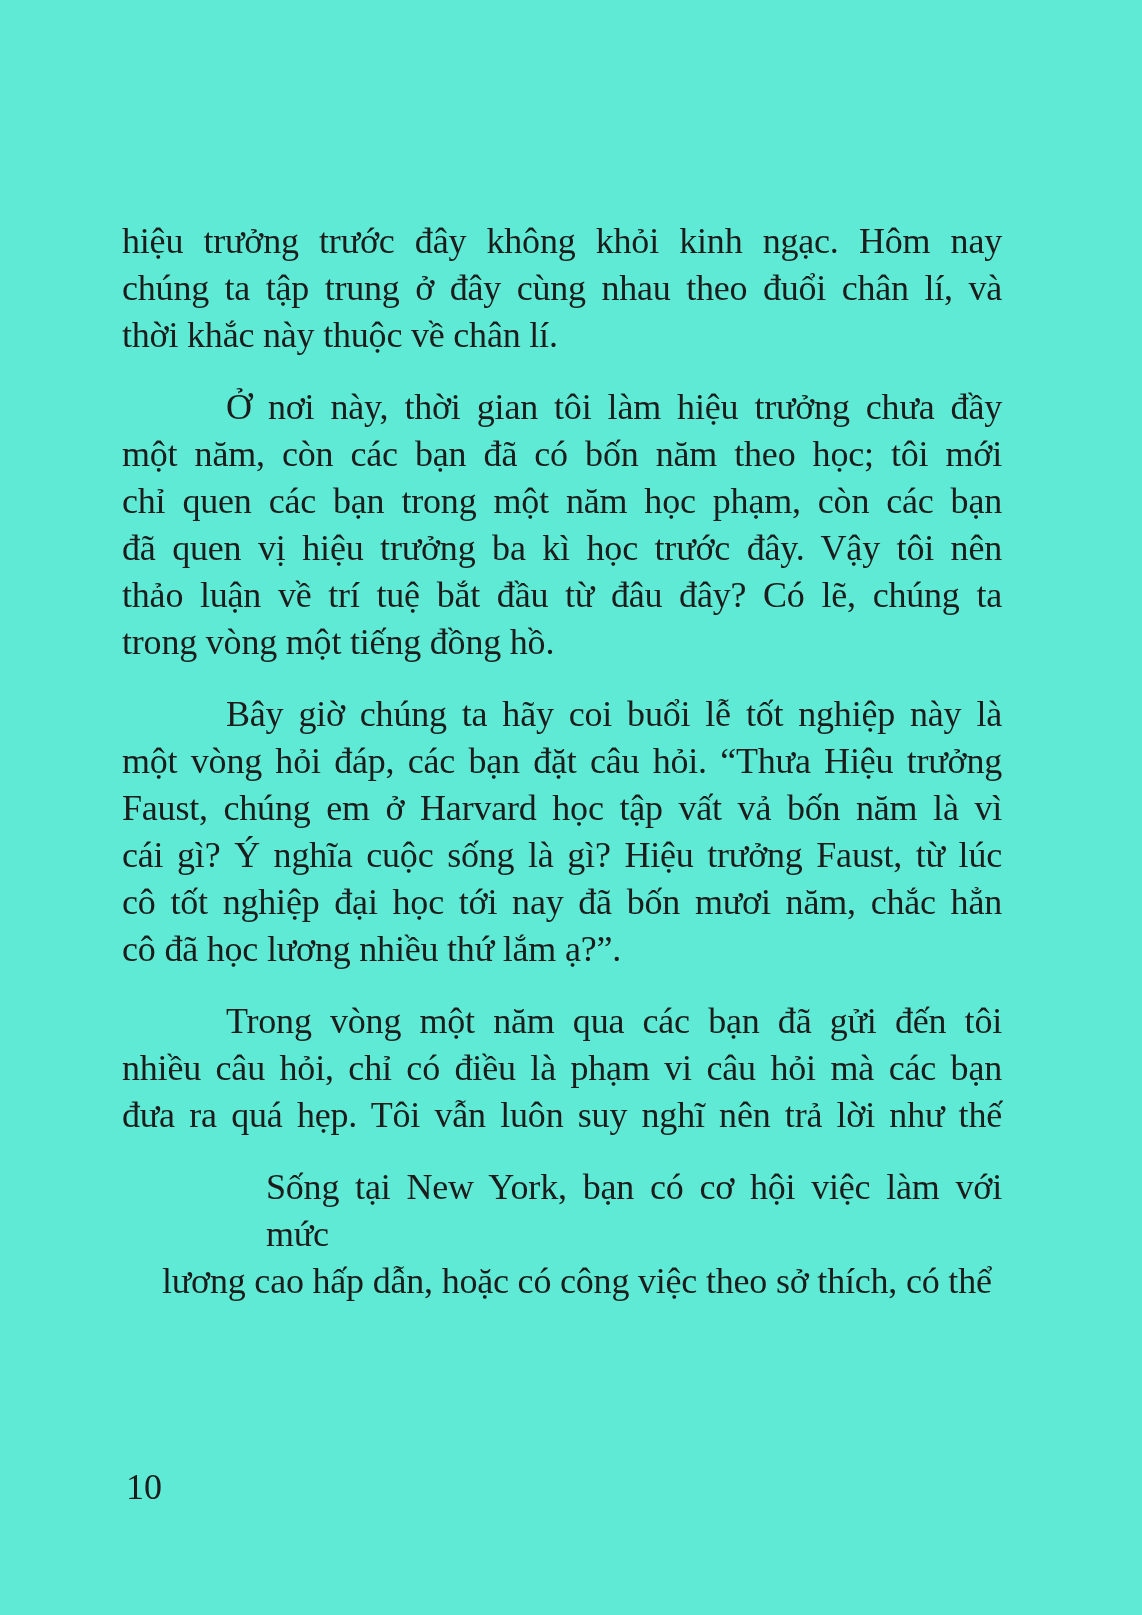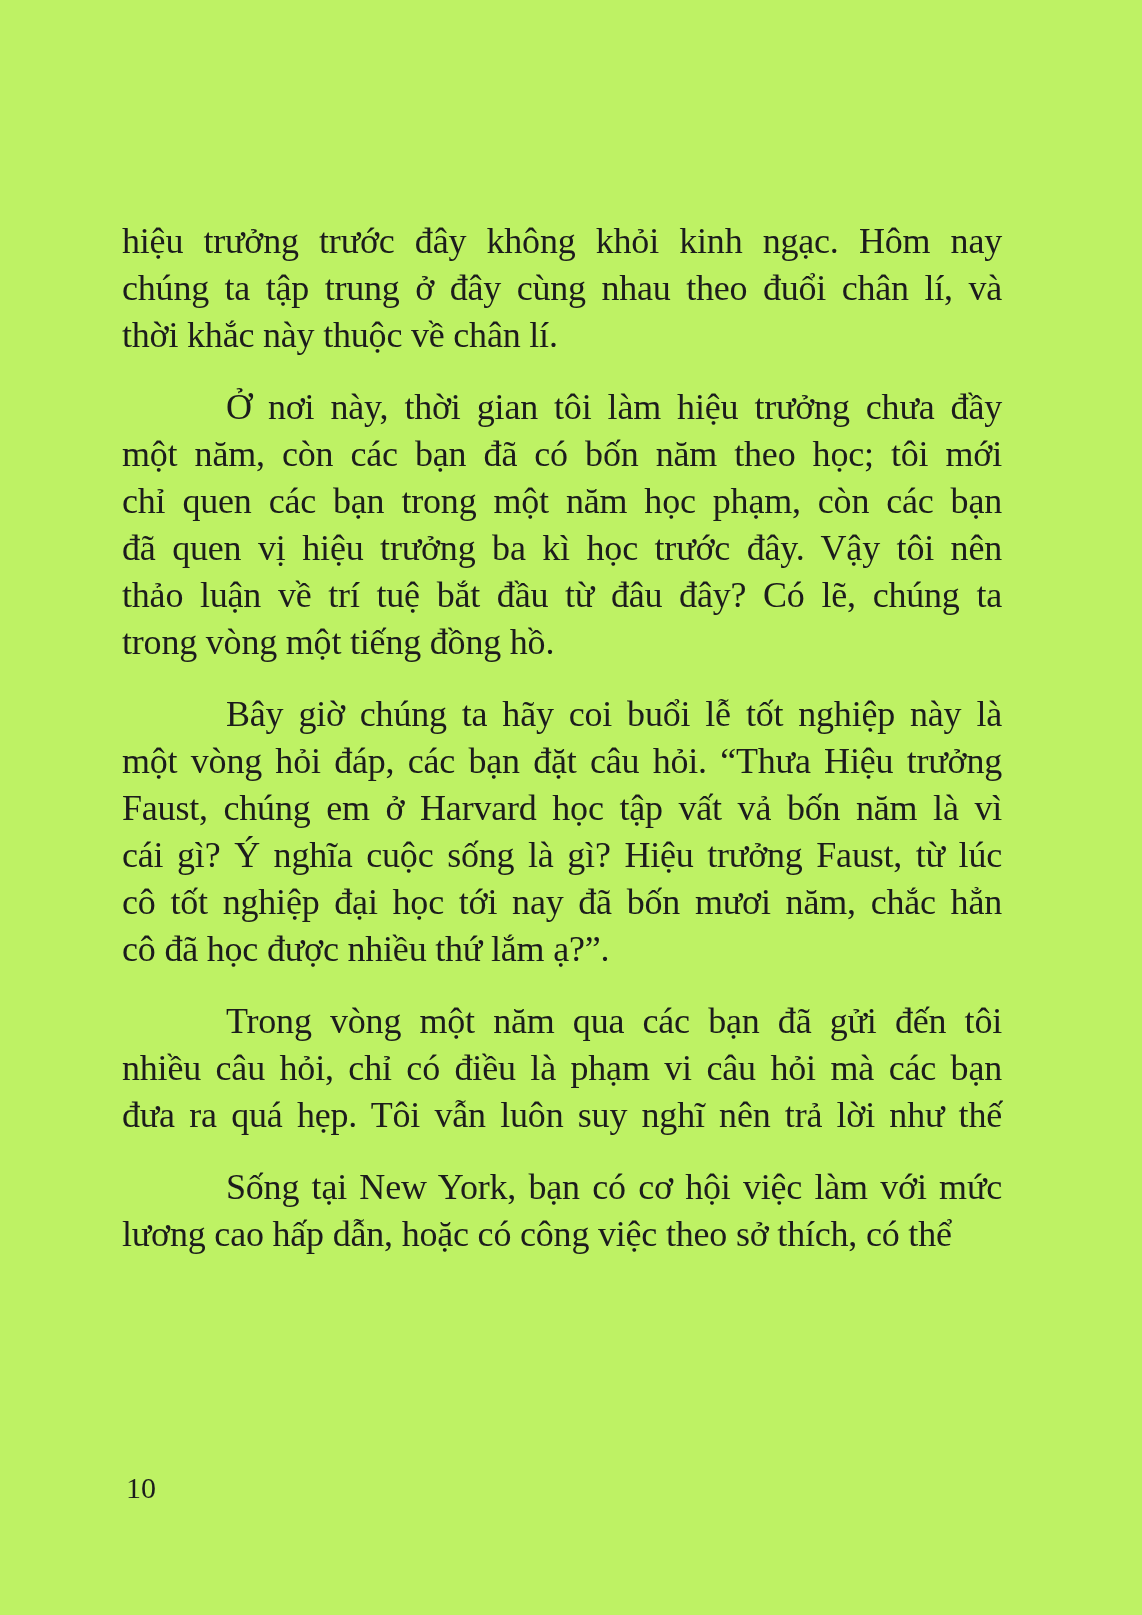--- a/index.html
+++ b/index.html
@@ -4,55 +4,56 @@
 <style>
   html, body {
     margin: 0;
     padding: 0;
     background: #ffffff;
   }
   .page {
     position: relative;
     width: 1142px;
     height: 1615px;
-    background: #bef264;
+    background: #5eead4;
     overflow: hidden;
     font-family: "Liberation Serif", "DejaVu Serif", serif;
     color: #1c1c1c;
   }
   .text-block {
     position: absolute;
     left: 122px;
     top: 218px;
     width: 880px;
     font-size: 36px;
     line-height: 47px;
   }
   .para {
     margin: 0 0 25px 0;
   }
   .para:last-child {
     margin-bottom: 0;
+    margin-left: 40px;
   }
   .line {
     text-align: justify;
     text-align-last: justify;
     letter-spacing: -0.2px;
   }
   .line.indent {
     padding-left: 104px;
   }
   .line.last {
     text-align-last: left;
   }
   .page-number {
     position: absolute;
     left: 126px;
     top: 1464px;
-    font-size: 30px;
+    font-size: 36px;
     line-height: 47px;
     color: #1c1c1c;
   }
 </style>
 </head>
 <body>
 
 <div class="page">
   <div class="text-block" id="text-block">
       <div class="para">
@@ -67,21 +68,21 @@
         <div class="line">đã quen vị hiệu trưởng ba kì học trước đây. Vậy tôi nên</div>
         <div class="line">thảo luận về trí tuệ bắt đầu từ đâu đây? Có lẽ, chúng ta</div>
         <div class="line last">trong vòng một tiếng đồng hồ.</div>
       </div>
       <div class="para">
         <div class="line indent">Bây giờ chúng ta hãy coi buổi lễ tốt nghiệp này là</div>
         <div class="line">một vòng hỏi đáp, các bạn đặt câu hỏi. “Thưa Hiệu trưởng</div>
         <div class="line">Faust, chúng em ở Harvard học tập vất vả bốn năm là vì</div>
         <div class="line">cái gì? Ý nghĩa cuộc sống là gì? Hiệu trưởng Faust, từ lúc</div>
         <div class="line">cô tốt nghiệp đại học tới nay đã bốn mươi năm, chắc hẳn</div>
-        <div class="line last">cô đã học được nhiều thứ lắm ạ?”.</div>
+        <div class="line last">cô đã học lương nhiều thứ lắm ạ?”.</div>
       </div>
       <div class="para">
         <div class="line indent">Trong vòng một năm qua các bạn đã gửi đến tôi</div>
         <div class="line">nhiều câu hỏi, chỉ có điều là phạm vi câu hỏi mà các bạn</div>
         <div class="line">đưa ra quá hẹp. Tôi vẫn luôn suy nghĩ nên trả lời như thế</div>
       </div>
       <div class="para">
         <div class="line indent">Sống tại New York, bạn có cơ hội việc làm với mức</div>
         <div class="line last">lương cao hấp dẫn, hoặc có công việc theo sở thích, có thể</div>
       </div>

